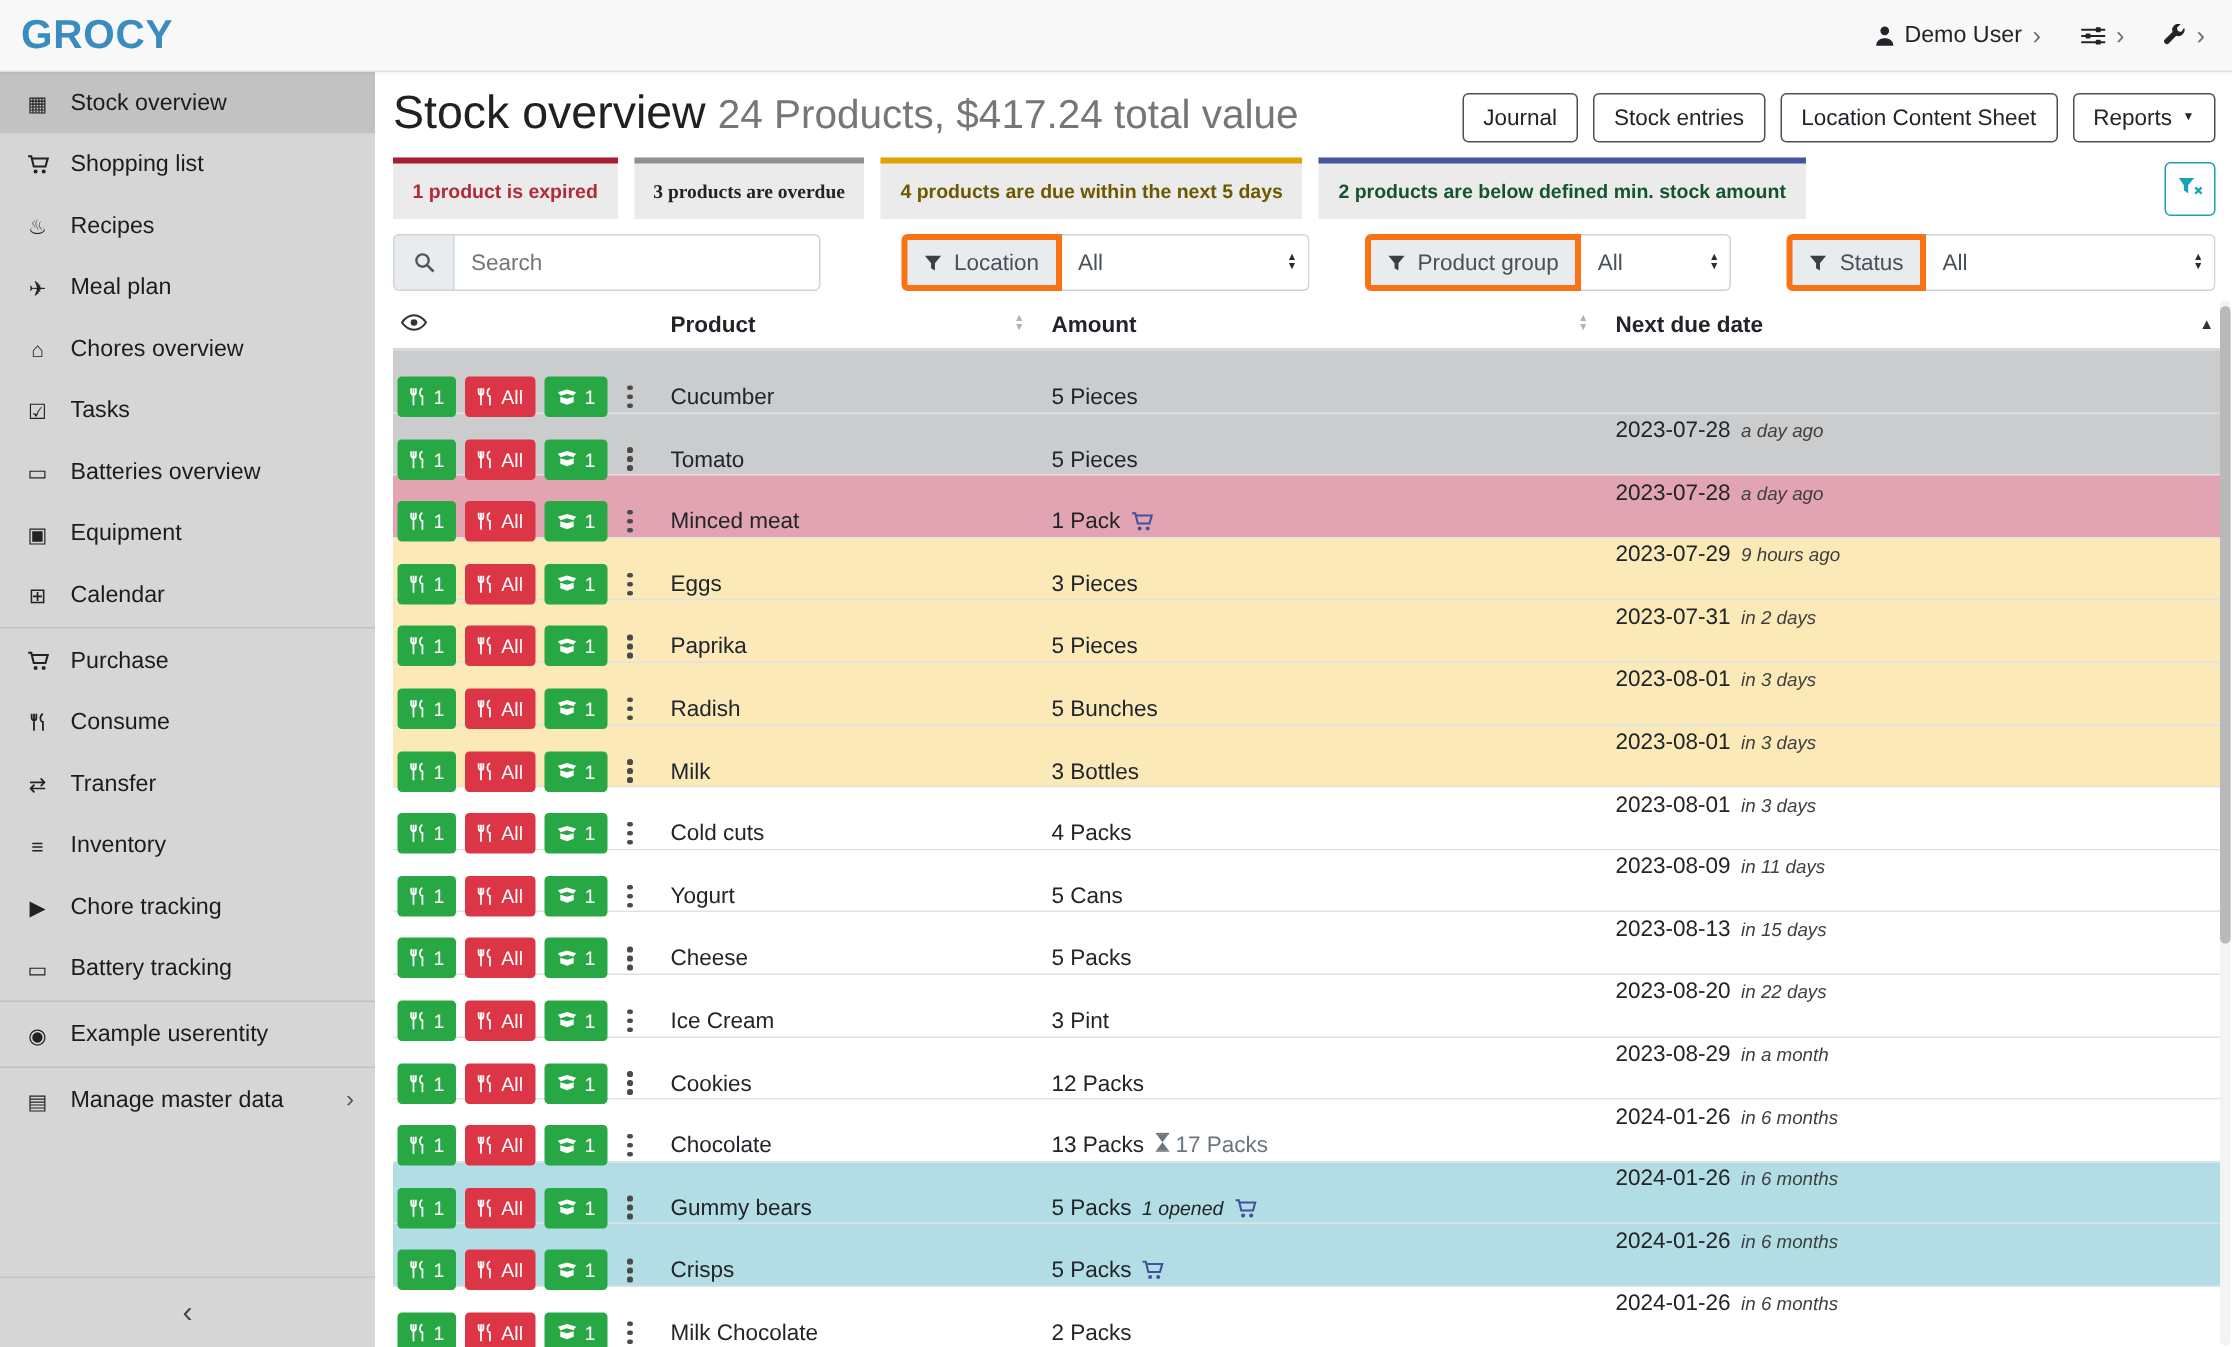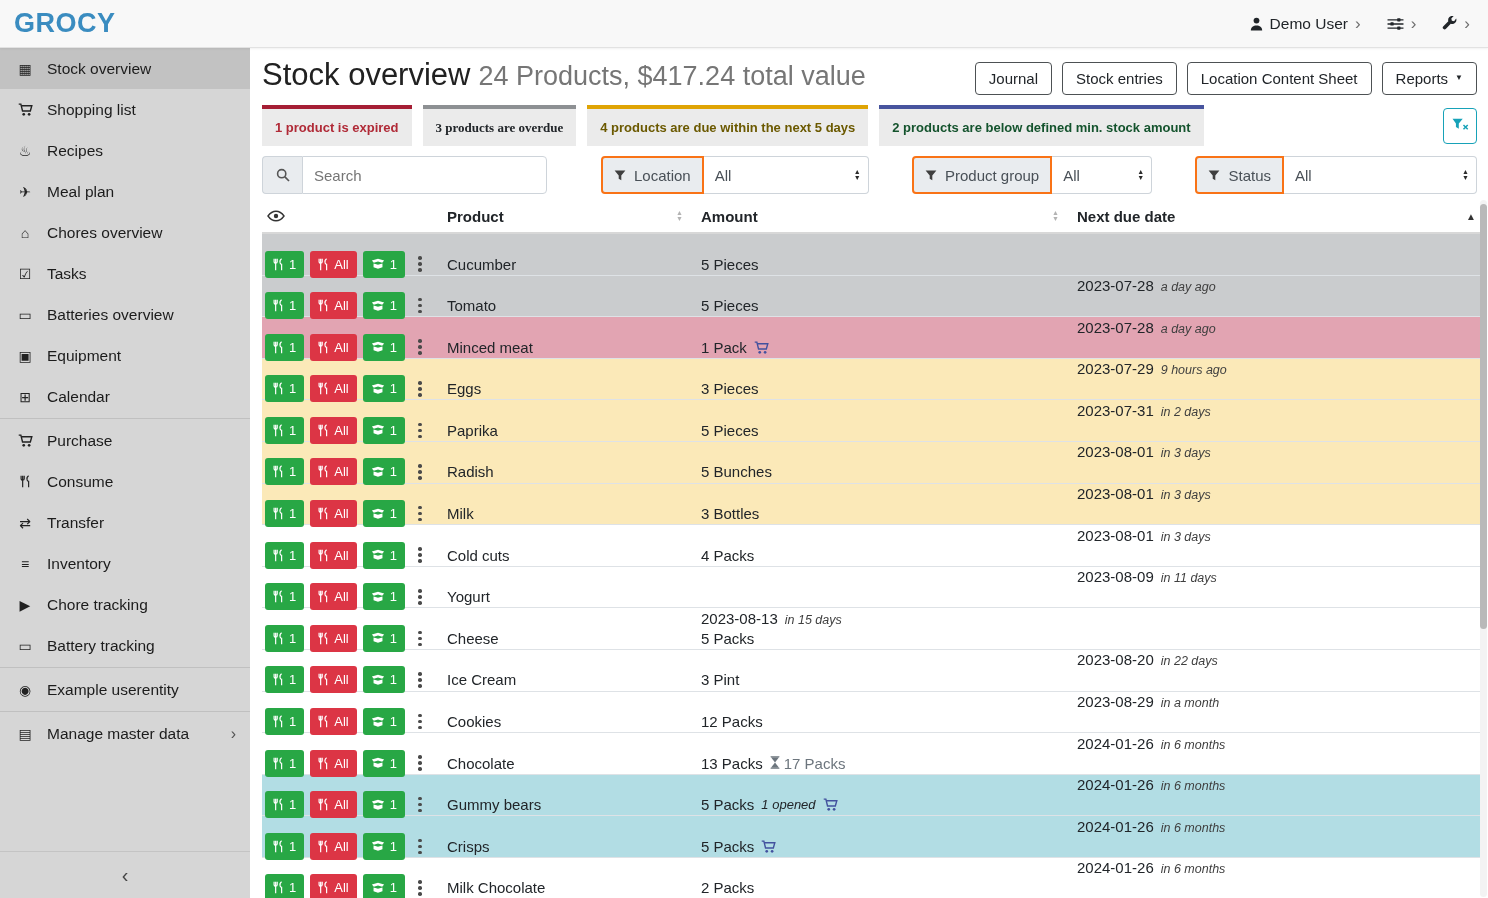--- a/index.html
+++ b/index.html
@@ -48,21 +48,21 @@
   
   .filters { display: flex; align-items: center; padding: 10px 11px 6px 12px; gap: 16px; }
   .search-group { display: flex; height: 38px; width: 285px; flex: none; }
   .input-icon { width: 40px; background: #e9ecef; border: 1px solid #ced4da; border-right: none;
                 border-radius: 4px 0 0 4px; display: flex; align-items: center; justify-content: center; color: #555; }
   .search-group input { flex: 1; border: 1px solid #ced4da; border-radius: 0 4px 4px 0; padding: 0 11px;
                         font-size: 15px; color: #333; outline: none; font-family: inherit; min-width: 0; }
   .search-group input::placeholder { color: #757575; }
   .filter-groups { display: flex; flex: 1; justify-content: space-between; margin-left: 38px; }
   .fgroup { display: flex; height: 38px; }
-  .flabel { display: flex; align-items: center; gap: 8px; background: #e9ecef; border: 2px solid #f97316;
+  .flabel { display: flex; align-items: center; gap: 8px; background: #e9ecef; border: 4px solid #f97316;
             border-radius: 4px 0 0 4px; padding: 0 11px; font-size: 15px; color: #495057; white-space: nowrap; }
   .ficon { display: inline-flex; color: #3f3f3f; }
   .fselect { position: relative; display: flex; align-items: center; background: #fff; border: 1px solid #ced4da;
              border-left: none; border-radius: 0 4px 4px 0; padding: 0 24px 0 11px; font-size: 15px; color: #495057; cursor: pointer; }
   .selarrows { position: absolute; right: 7px; top: 50%; transform: translateY(-50%); display: flex; flex-direction: column; }
   .selarrows span { display: block; font-size: 7px; line-height: 6px; color: #2b2b2b; }
 
   
   .table { margin: 0 6px 0 12px; }
   .thead, .trow { display: grid; grid-template-columns: 185px 254px 376px 1fr; align-items: center; }
@@ -784,20 +784,24 @@
               </span>
         <span>1</span>
       </button>
       <button class="dotsbtn">
               <i></i>
               <i></i>
               <i></i>
             </button>
     </div>
     <div class="cell c-prod">Yogurt</div>
+    <div class="cell c-amt">
+      <span>5 Cans</span>
+
+    </div>
     <div class="cell c-due">
       <span>2023-08-13</span>
       <span class="rel">in 15 days</span>
     </div>
   </div>
         <div class="trow">
     <div class="cell c-act">
       <button class="abtn green">
         <span class="aicon">
                 <svg width="11" height="13" viewBox="0 0 12 14">

